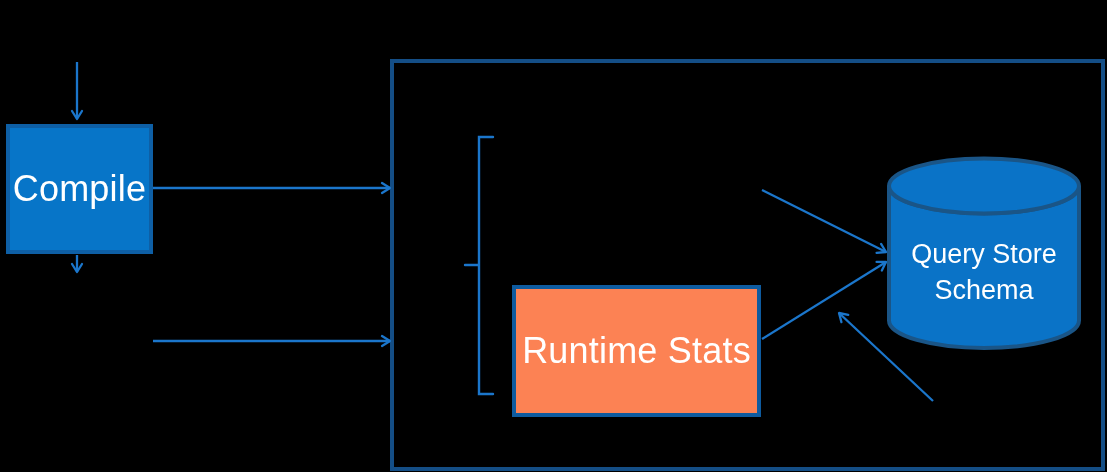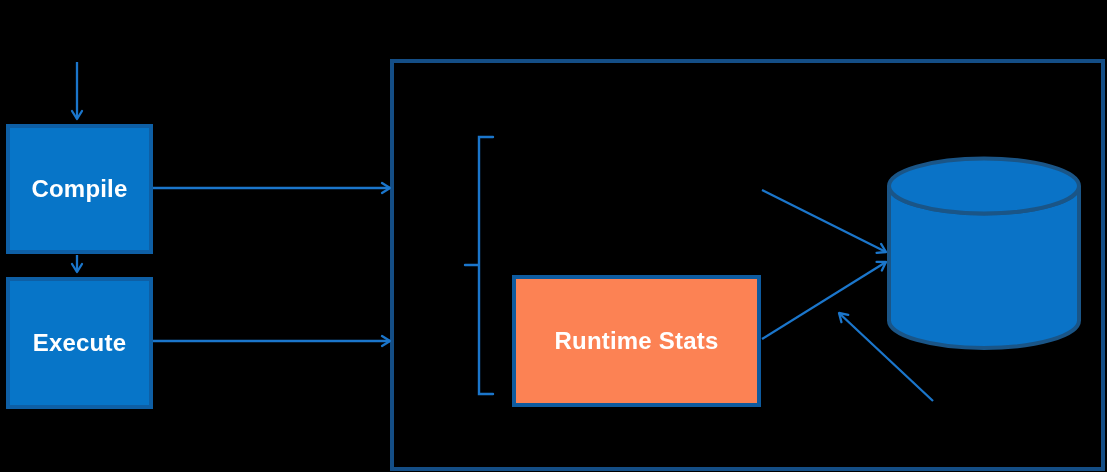--- a/index.html
+++ b/index.html
@@ -22,23 +22,22 @@
     width: 1107px;
     height: 472px;
   }
   .node {
     position: absolute;
     box-sizing: border-box;
     display: flex;
     align-items: center;
     justify-content: center;
     color: var(--color-label-text, #fff);
-    font-size: 24px;
+    font-size: 36px;
     letter-spacing: 0.2px;
-    font-weight: bold;
   }
   .node.process {
     background: var(--color-process-fill);
     border: 4px solid var(--color-process-border);
   }
   .node.store {
     background: var(--color-store-fill);
     border: 4px solid var(--color-store-border);
   }
   .container-box {
@@ -89,26 +88,23 @@
 <body>
 
 <div class="canvas">
 
   <div class="container-box"></div>
 
   <div class="node process" style="left:6px; top:124px; width:147px; height:130px;">
     <span>Compile</span>
   </div>
 
-  <div class="node process" style="left:6px; top:277px; width:147px; height:132px;">
-    <span>Execute</span>
-  </div>
 
 
-  <div class="node store" style="left:512px; top:275px; width:249px; height:132px;">
+  <div class="node store" style="left:512px; top:285px; width:249px; height:132px;">
     <span>Runtime Stats</span>
   </div>
 
   <svg class="layer" viewBox="0 0 1107 472" aria-hidden="true">
     <defs>
       <marker id="arrowhead" viewBox="0 0 14 14" refX="11" refY="7" markerWidth="14" markerHeight="14" markerUnits="userSpaceOnUse" orient="auto">
         <path class="arrowhead-path" d="M3 2 L11 7 L3 12"></path>
       </marker>
     </defs>
 
@@ -127,14 +123,18 @@
     <path class="arrow-line" d="M933 401 L839 313" marker-end="url(#arrowhead)"></path>
 
     <path class="bracket-line" d="M493 137 H479 V394 H493 M479 265 H465"></path>
 
     <g>
       <path class="cyl-shape" d="M889 186 L889 320.5 A95 27.5 0 0 0 1079 320.5 L1079 186 A95 27.5 0 0 1 889 186 Z"></path>
       <ellipse class="cyl-shape" cx="984" cy="186" rx="95" ry="27.5"></ellipse>
     </g>
   </svg>
 
+  <div class="cyl-label">
+    <div>Query Store</div>
+    <div>Schema</div>
+  </div>
 
 </div>
 
 </body></html>

